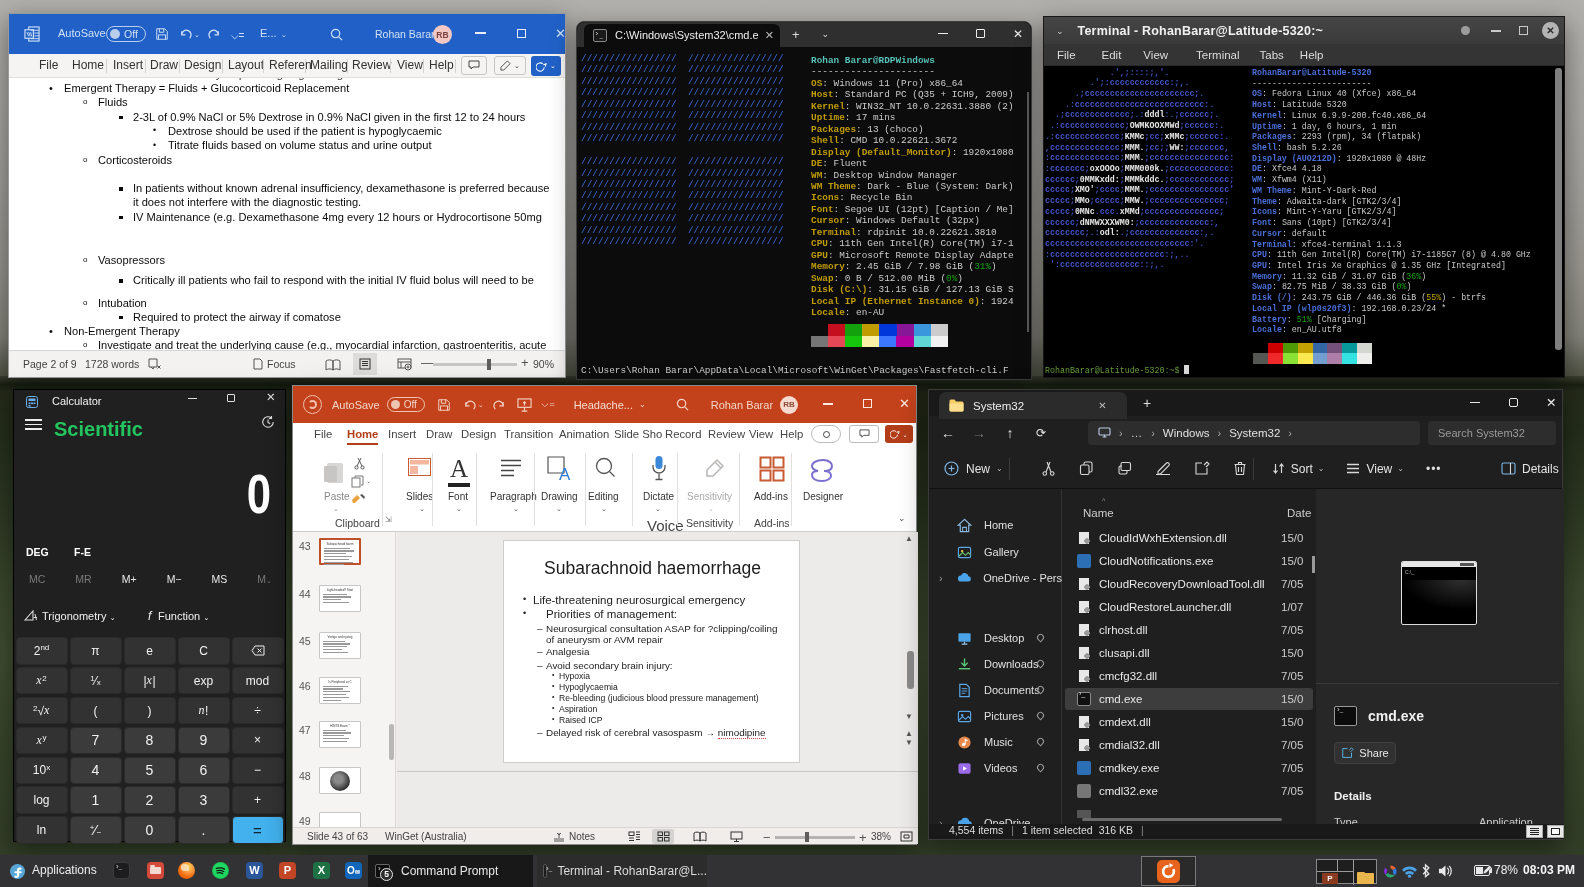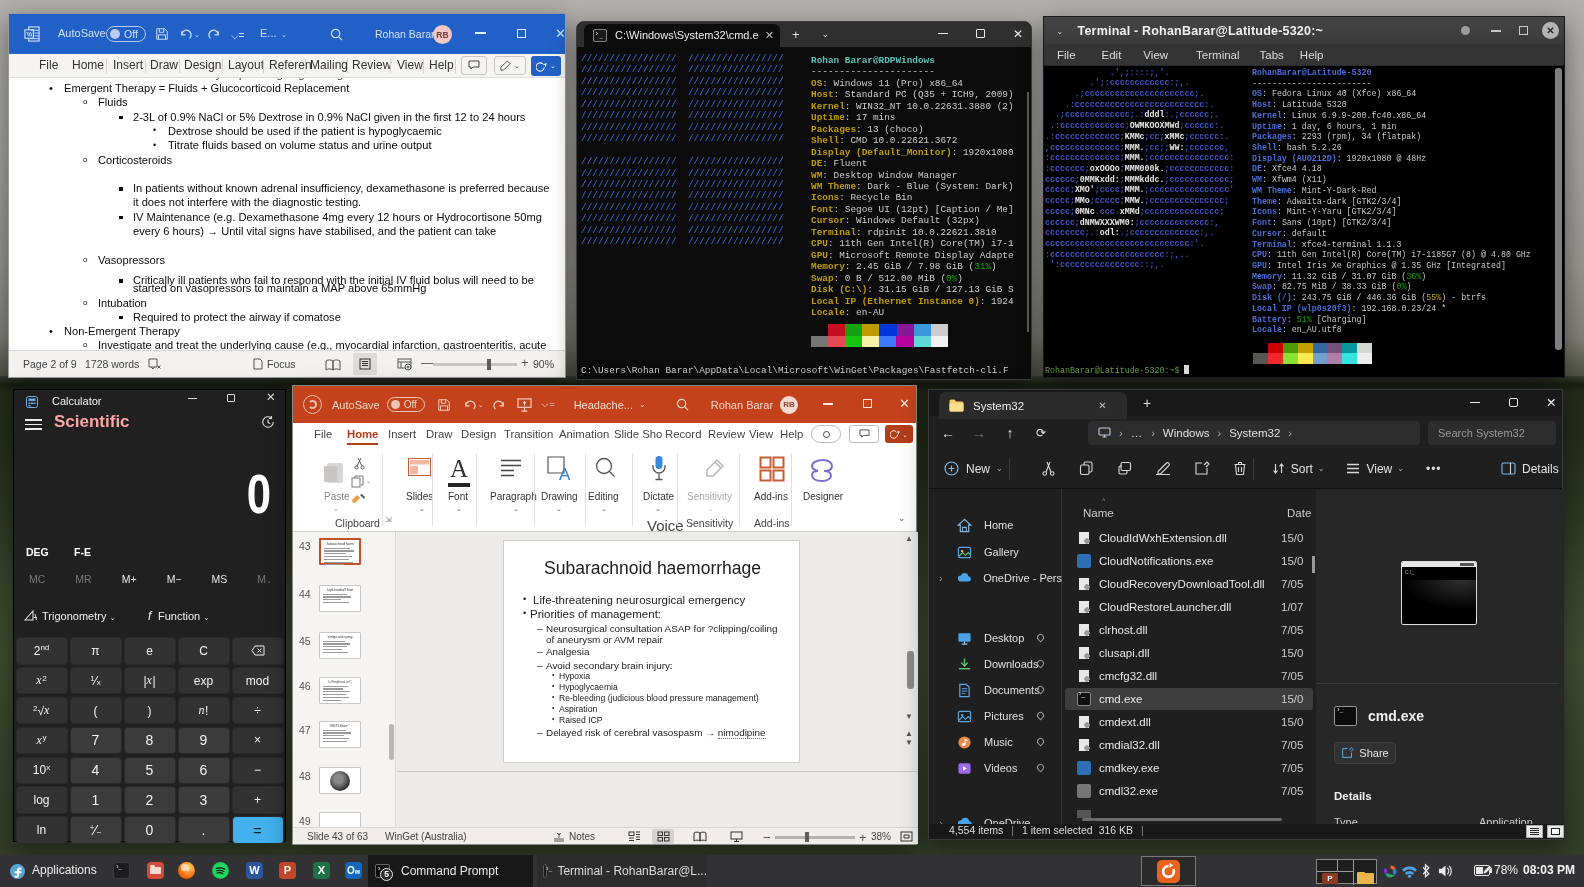--- a/index.html
+++ b/index.html
@@ -217,33 +217,27 @@
         <s class="b3">▪</s>
         <s class="t3">In patients without known adrenal insufficiency, dexamethasone is preferred because</s>
       </div>
   <div class="wl" style="top:118.4px">
         <s class="t3x">it does not interfere with the diagnostic testing.</s>
       </div>
   <div class="wl" style="top:132.7px">
         <s class="b3">▪</s>
         <s class="t3">IV Maintenance (e.g. Dexamethasone 4mg every 12 hours or Hydrocortisone 50mg</s>
       </div>
-  <div class="wl" style="top:147px">
-        <s class="t3x">every 6 hours) → Until vital signs have stabilised, and the patient can take</s>
-      </div>
   <div class="wl" style="top:175.6px">
         <s class="b2">o</s>
         <s class="t2">Vasopressors</s>
       </div>
   <div class="wl" style="top:196px">
         <s class="b3">▪</s>
         <s class="t3">Critically ill patients who fail to respond with the initial IV fluid bolus will need to be</s>
-      </div>
-  <div class="wl" style="top:204.2px">
-        <s class="t3x">started on vasopressors to maintain a MAP above 65mmHg</s>
       </div>
   <div class="wl" style="top:218.5px">
         <s class="b2">o</s>
         <s class="t2">Intubation</s>
       </div>
   <div class="wl" style="top:232.8px">
         <s class="b3">▪</s>
         <s class="t3">Required to protect the airway if comatose</s>
       </div>
   <div class="wl" style="top:247.1px">
@@ -395,21 +389,21 @@
     </svg>
   <span style="position:absolute;left:38px;top:5px;font-size:11px;color:#f0f0f0">Calculator</span>
   <span style="position:absolute;left:174px;top:8px;width:9px;height:1.4px;background:#ddd"></span>
   <span style="position:absolute;left:213px;top:4px;width:8px;height:8px;border:1.2px solid #ddd;border-radius:1px"></span>
   <span style="position:absolute;left:252px;top:0px;color:#ddd;font-size:11.5px">✕</span>
   <div style="position:absolute;left:11px;top:26px;width:17px">
       <span style="display:block;height:1.6px;background:#eee;margin:3px 0"></span>
       <span style="display:block;height:1.6px;background:#eee;margin:3px 0"></span>
       <span style="display:block;height:1.6px;background:#eee;margin:3px 0"></span>
     </div>
-  <span style="position:absolute;left:40px;top:22px;font-size:17px;font-weight:bold;color:#fca5a5">Scientific</span>
+  <span style="position:absolute;left:40px;top:28px;font-size:20px;font-weight:bold;color:#22c55e">Scientific</span>
   <svg style="position:absolute;left:247px;top:25px" width="14" height="14" viewBox="0 0 16 16" fill="none" stroke="#ddd" stroke-width="1.3">
       <path d="M14 8a6 6 0 1 1-2-4.5M12 1v3h-3"></path>
       <path d="M8 5v3.5l2.5 1.5"></path>
     </svg>
   <div style="position:absolute;right:14px;top:71px;font-size:56px;font-weight:600;color:#fff;transform:scaleX(.78);transform-origin:right top">0</div>
   <span style="position:absolute;left:12px;top:156px;font-size:10.5px;font-weight:bold;color:#fff">DEG</span>
   <span style="position:absolute;left:60px;top:156px;font-size:10.5px;font-weight:bold;color:#fff">F-E</span>
   <div style="position:absolute;left:0;top:183px;width:273px;display:flex;justify-content:space-around;font-size:10.5px;color:#7a7a7a">
       <span>MC</span>
       <span>MR</span>
@@ -700,21 +694,21 @@
   </div>
   <div id="slidearea">
    <div id="slide">
     <div style="position:absolute;left:0;top:17px;width:297px;text-align:center;font-size:17.5px;color:#1c1c1c">Subarachnoid haemorrhage</div>
     <div class="s1" style="top:53px">
             <s class="sb" style="left:19px">•</s>
             <s style="left:29px">Life-threatening neurosurgical emergency</s>
           </div>
     <div class="s1" style="top:67px">
             <s class="sb" style="left:19px">•</s>
-            <s style="left:26px">Priorities of management:</s>
+            <s style="left:42px">Priorities of management:</s>
           </div>
     <div class="s2" style="top:82px">
             <s style="left:33px">–</s>
             <s style="left:42px">Neurosurgical consultation ASAP for ?clipping/coiling</s>
           </div>
     <div class="s2" style="top:92.5px">
             <s style="left:42px">of aneurysm or AVM repair</s>
           </div>
     <div class="s2" style="top:105px">
             <s style="left:33px">–</s>

